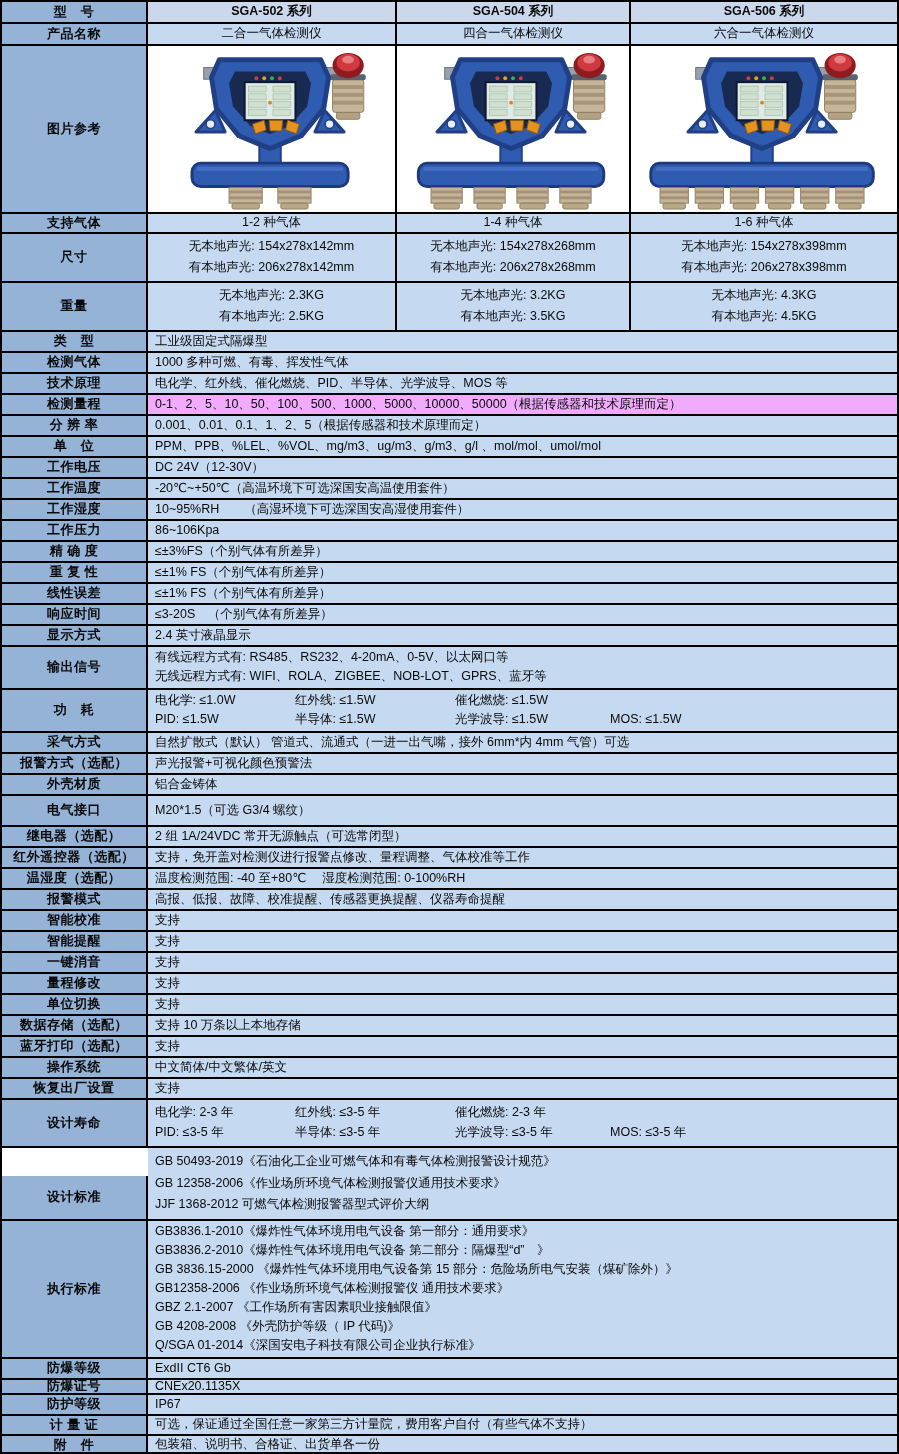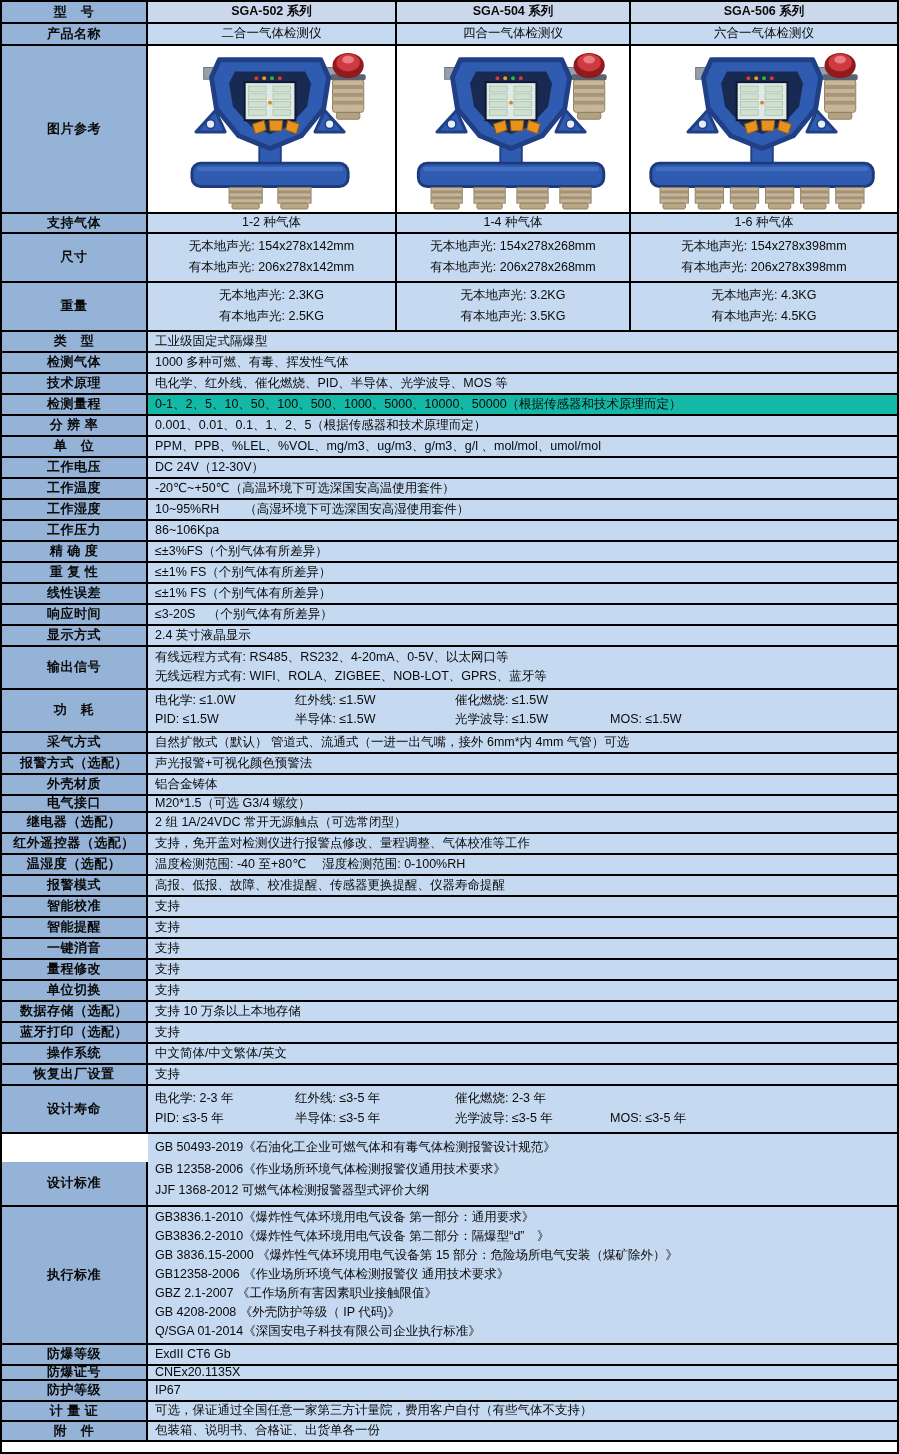--- a/index.html
+++ b/index.html
@@ -270,21 +270,21 @@
         </div>
       </div>
       <div class="row merged" style="height: 21px;">
         <div class="cell lbl" style="background: rgb(149, 179, 215);">技术原理</div>
         <div class="cell val-left" style="background: rgb(197, 217, 241);">
           <div class="line">电化学、红外线、催化燃烧、PID、半导体、光学波导、MOS 等</div>
         </div>
       </div>
       <div class="row merged" style="height: 21px;">
         <div class="cell lbl" style="background: rgb(149, 179, 215);">检测量程</div>
-        <div class="cell val-left" style="background: #14b8a6;">
+        <div class="cell val-left" style="background: #f0abfc;">
           <div class="line">0-1、2、5、10、50、100、500、1000、5000、10000、50000（根据传感器和技术原理而定）</div>
         </div>
       </div>
       <div class="row merged" style="height: 21px;">
         <div class="cell lbl" style="background: rgb(149, 179, 215);">分 辨 率</div>
         <div class="cell val-left" style="background: rgb(197, 217, 241);">
           <div class="line">0.001、0.01、0.1、1、2、5（根据传感器和技术原理而定）</div>
         </div>
       </div>
       <div class="row merged" style="height: 21px;">
@@ -372,21 +372,21 @@
         <div class="cell val-left" style="background: rgb(197, 217, 241);">
           <div class="line">声光报警+可视化颜色预警法</div>
         </div>
       </div>
       <div class="row merged" style="height: 21px;">
         <div class="cell lbl" style="background: rgb(149, 179, 215);">外壳材质</div>
         <div class="cell val-left" style="background: rgb(197, 217, 241);">
           <div class="line">铝合金铸体</div>
         </div>
       </div>
-      <div class="row merged" style="height: 17px;">
+      <div class="row merged" style="height: 31px;">
         <div class="cell lbl" style="background: rgb(149, 179, 215);">电气接口</div>
         <div class="cell val-left" style="background: rgb(197, 217, 241);">
           <div class="line">M20*1.5（可选 G3/4 螺纹）</div>
         </div>
       </div>
       <div class="row merged" style="height: 21px;">
         <div class="cell lbl" style="background: rgb(149, 179, 215);">继电器（选配）</div>
         <div class="cell val-left" style="background: rgb(197, 217, 241);">
           <div class="line">2 组 1A/24VDC 常开无源触点（可选常闭型）</div>
         </div>

